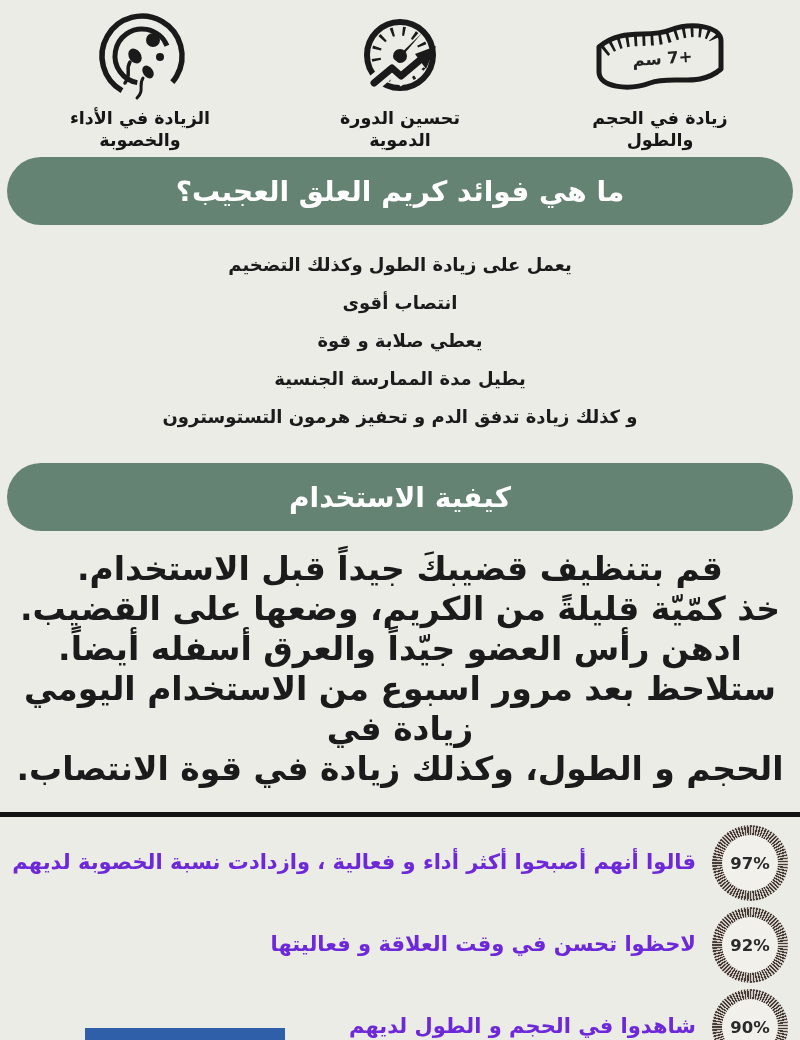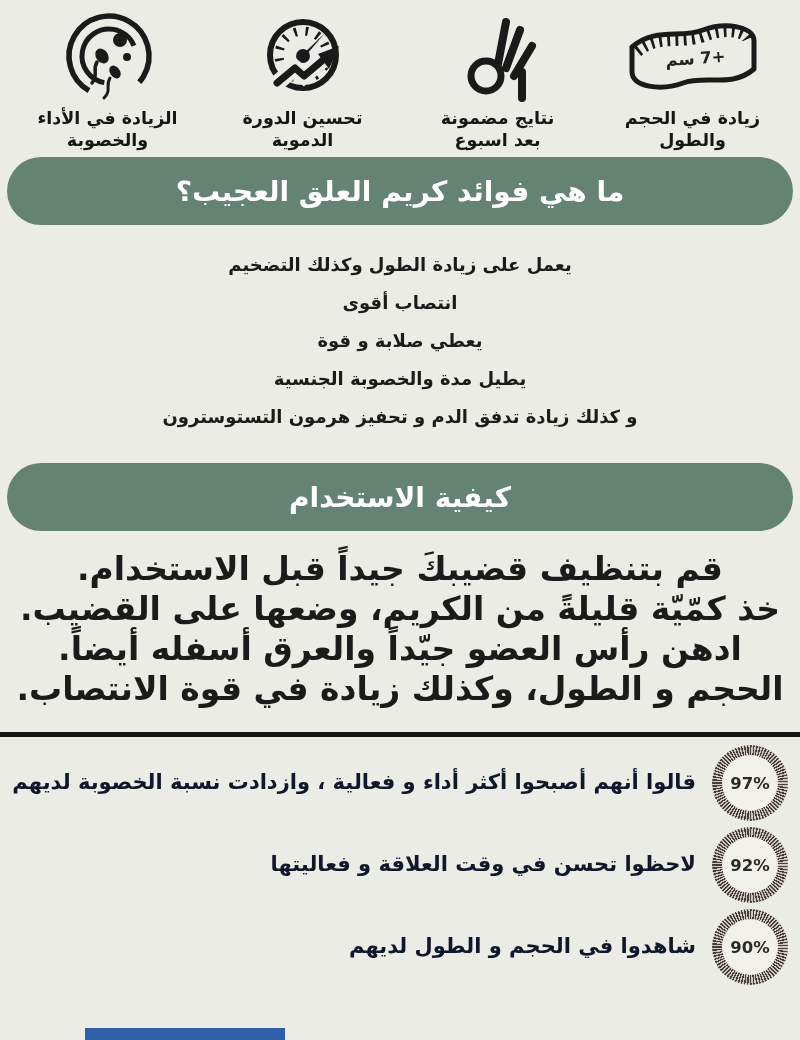--- a/index.html
+++ b/index.html
@@ -58,21 +58,21 @@
     flex:0 0 auto;
     width:76px; height:76px; border-radius:50%;
     background:repeating-conic-gradient(#463D38 0deg 2.4deg, #CFC8C1 2.4deg 4.8deg);
     display:flex; align-items:center; justify-content:center;
   }
   .badge-inner {
     width:56px; height:56px; border-radius:50%; background:#F1F0EB;
     display:flex; align-items:center; justify-content:center;
     font-size:16.5px; font-weight:bold; color:#2a2a2a; direction:ltr;
   }
-  .stat-text { font-size:21px; font-weight:bold; color:#0f172a; line-height:1.3; }
+  .stat-text { font-size:21px; font-weight:bold; color:#6d28d9; line-height:1.3; }
 
   
   .bottom-blue { position:absolute; left:85px; bottom:0; width:200px; height:12px; background:#2E5FA8; }
 
   svg .stroke { stroke:#1a1a1a; fill:none; }
   svg .fill { fill:#1a1a1a; stroke:none; }
 </style>
 </head>
 <body>
 
@@ -89,35 +89,20 @@
           </svg>
           <span class="tape-text">+7 سم</span>
         </div>
       </div>
       <div class="feature-label">
         <div>زيادة في الحجم</div>
         <div>والطول</div>
       </div>
     </div>
 
-    <div class="feature">
-      <div class="icon-box">
-        <svg width="84" height="90" viewBox="0 0 84 90">
-          <line class="stroke" stroke-width="8" stroke-linecap="round" x1="42" y1="52" x2="50" y2="10"></line>
-          <line class="stroke" stroke-width="8" stroke-linecap="round" x1="50" y1="56" x2="64" y2="18"></line>
-          <line class="stroke" stroke-width="8" stroke-linecap="round" x1="58" y1="64" x2="76" y2="34"></line>
-          <line class="stroke" stroke-width="8" stroke-linecap="round" x1="66" y1="60" x2="66" y2="86"></line>
-          <circle class="stroke" stroke-width="7" cx="30" cy="64" r="15"></circle>
-        </svg>
-      </div>
-      <div class="feature-label">
-        <div>نتايج مضمونة</div>
-        <div>بعد اسبوع</div>
-      </div>
-    </div>
 
     <div class="feature">
       <div class="icon-box">
         <svg width="88" height="88" viewBox="0 0 88 88">
           <circle class="stroke" stroke-width="6" cx="44" cy="42" r="33"></circle>
           <circle class="stroke" stroke-width="9" stroke-dasharray="2.5 9" cx="44" cy="42" r="24"></circle>
           <polygon class="fill" points="39,46 48,41 66,20"></polygon>
           <circle class="fill" cx="44" cy="43" r="7"></circle>
           <polyline points="18,70 36,55 45,63 64,47" fill="none" stroke="#ECECE6" stroke-width="16"></polyline>
           <polyline class="stroke" stroke-width="7" stroke-linecap="round" stroke-linejoin="round" points="18,70 36,55 45,63 64,47"></polyline>
@@ -150,30 +135,31 @@
     </div>
 
   </div>
 
   <div class="banner banner-1">ما هي فوائد كريم العلق العجيب؟</div>
 
   <div class="text-block benefits-block">
     <div>يعمل على زيادة الطول وكذلك التضخيم</div>
     <div>انتصاب أقوى</div>
     <div>يعطي صلابة و قوة</div>
-    <div>يطيل مدة والخصوبة الجنسية</div>
+    <div>يطيل مدة الممارسة الجنسية</div>
     <div>و كذلك زيادة تدفق الدم و تحفيز هرمون التستوسترون</div>
   </div>
 
   <div class="banner banner-2">كيفية الاستخدام</div>
 
   <div class="text-block usage-block">
     <div>قم بتنظيف قضيبكَ جيداً قبل الاستخدام.</div>
     <div>خذ كمّيّة قليلةً من الكريم، وضعها على القضيب.</div>
     <div>ادهن رأس العضو جيّداً والعرق أسفله أيضاً.</div>
+    <div>ستلاحظ بعد مرور اسبوع من الاستخدام اليومي زيادة في</div>
     <div>الحجم و الطول، وكذلك زيادة في قوة الانتصاب.</div>
   </div>
 
   <div class="divider"></div>
 
   <div class="stats">
 
     <div class="stat-row">
       <div class="badge">
         <div class="badge-inner">97%</div>

